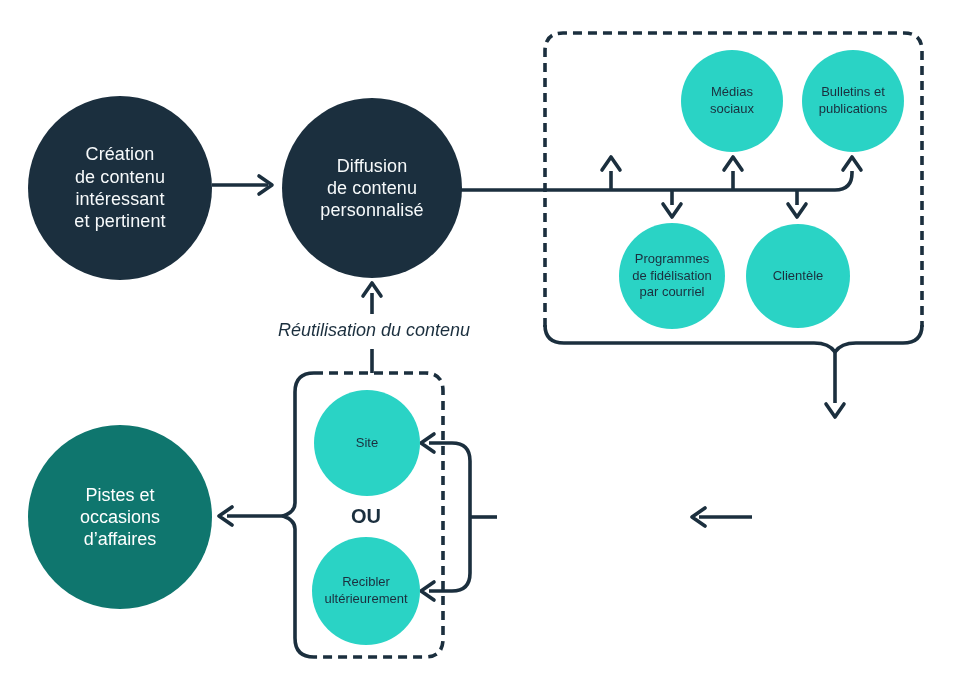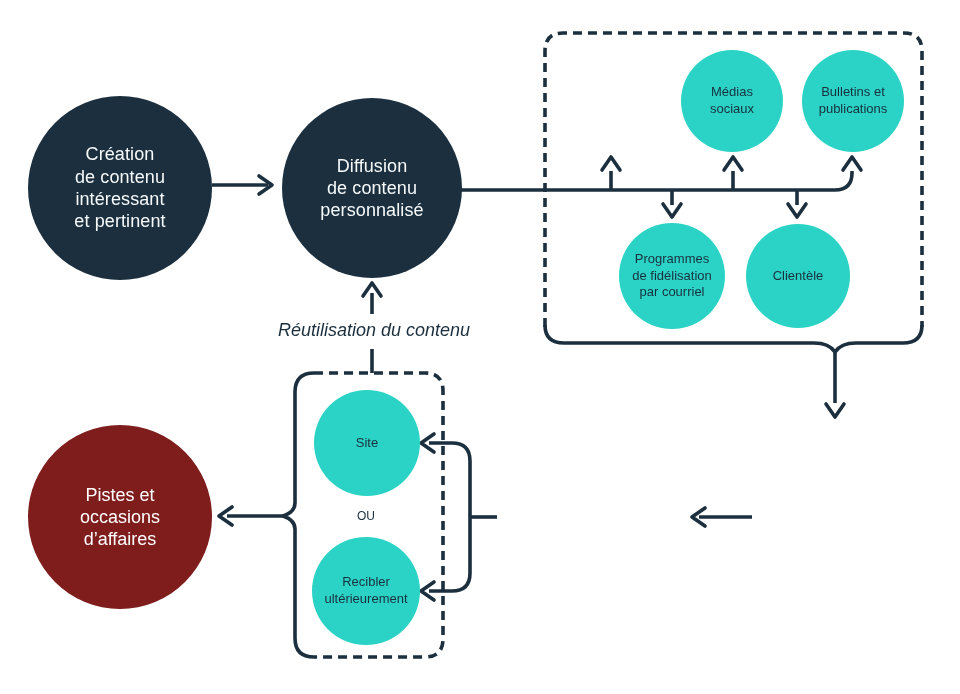--- a/index.html
+++ b/index.html
@@ -10,27 +10,27 @@
   }
   #diagram{position:absolute;left:0;top:0;width:960px;height:694px;}
   svg.wires{position:absolute;left:0;top:0;z-index:1;}
   .node{
     position:absolute;z-index:2;border-radius:50%;
     display:flex;align-items:center;justify-content:center;text-align:center;
   }
   .node-label{white-space:pre-line;display:block;}
   .navy{background:#1b2f3e;color:#f7fafb;font-size:18px;line-height:1.24;letter-spacing:.1px;}
   .teal{background:#2ad3c5;color:#1b2f3e;font-size:13px;line-height:1.3;}
-  .red{background:#7f1d1d;color:#ffffff;font-size:18px;line-height:1.24;}
+  .red{background:#0f766e;color:#ffffff;font-size:18px;line-height:1.24;}
   .float-label{
     position:absolute;z-index:2;color:#1b2f3e;white-space:nowrap;
     transform:translate(-50%,-50%);
   }
   .reuse{font-size:18px;font-style:italic;}
-  .or{font-size:12px;}
+  .or{font-size:20px;font-weight:bold;}
 </style>
 </head>
 <body>
 
 <div id="diagram">
 
   <svg class="wires" width="960" height="694" viewBox="0 0 960 694">
     <g stroke="#1b2f3e" stroke-width="3.6" fill="none" stroke-linejoin="round">
 
       <g>

